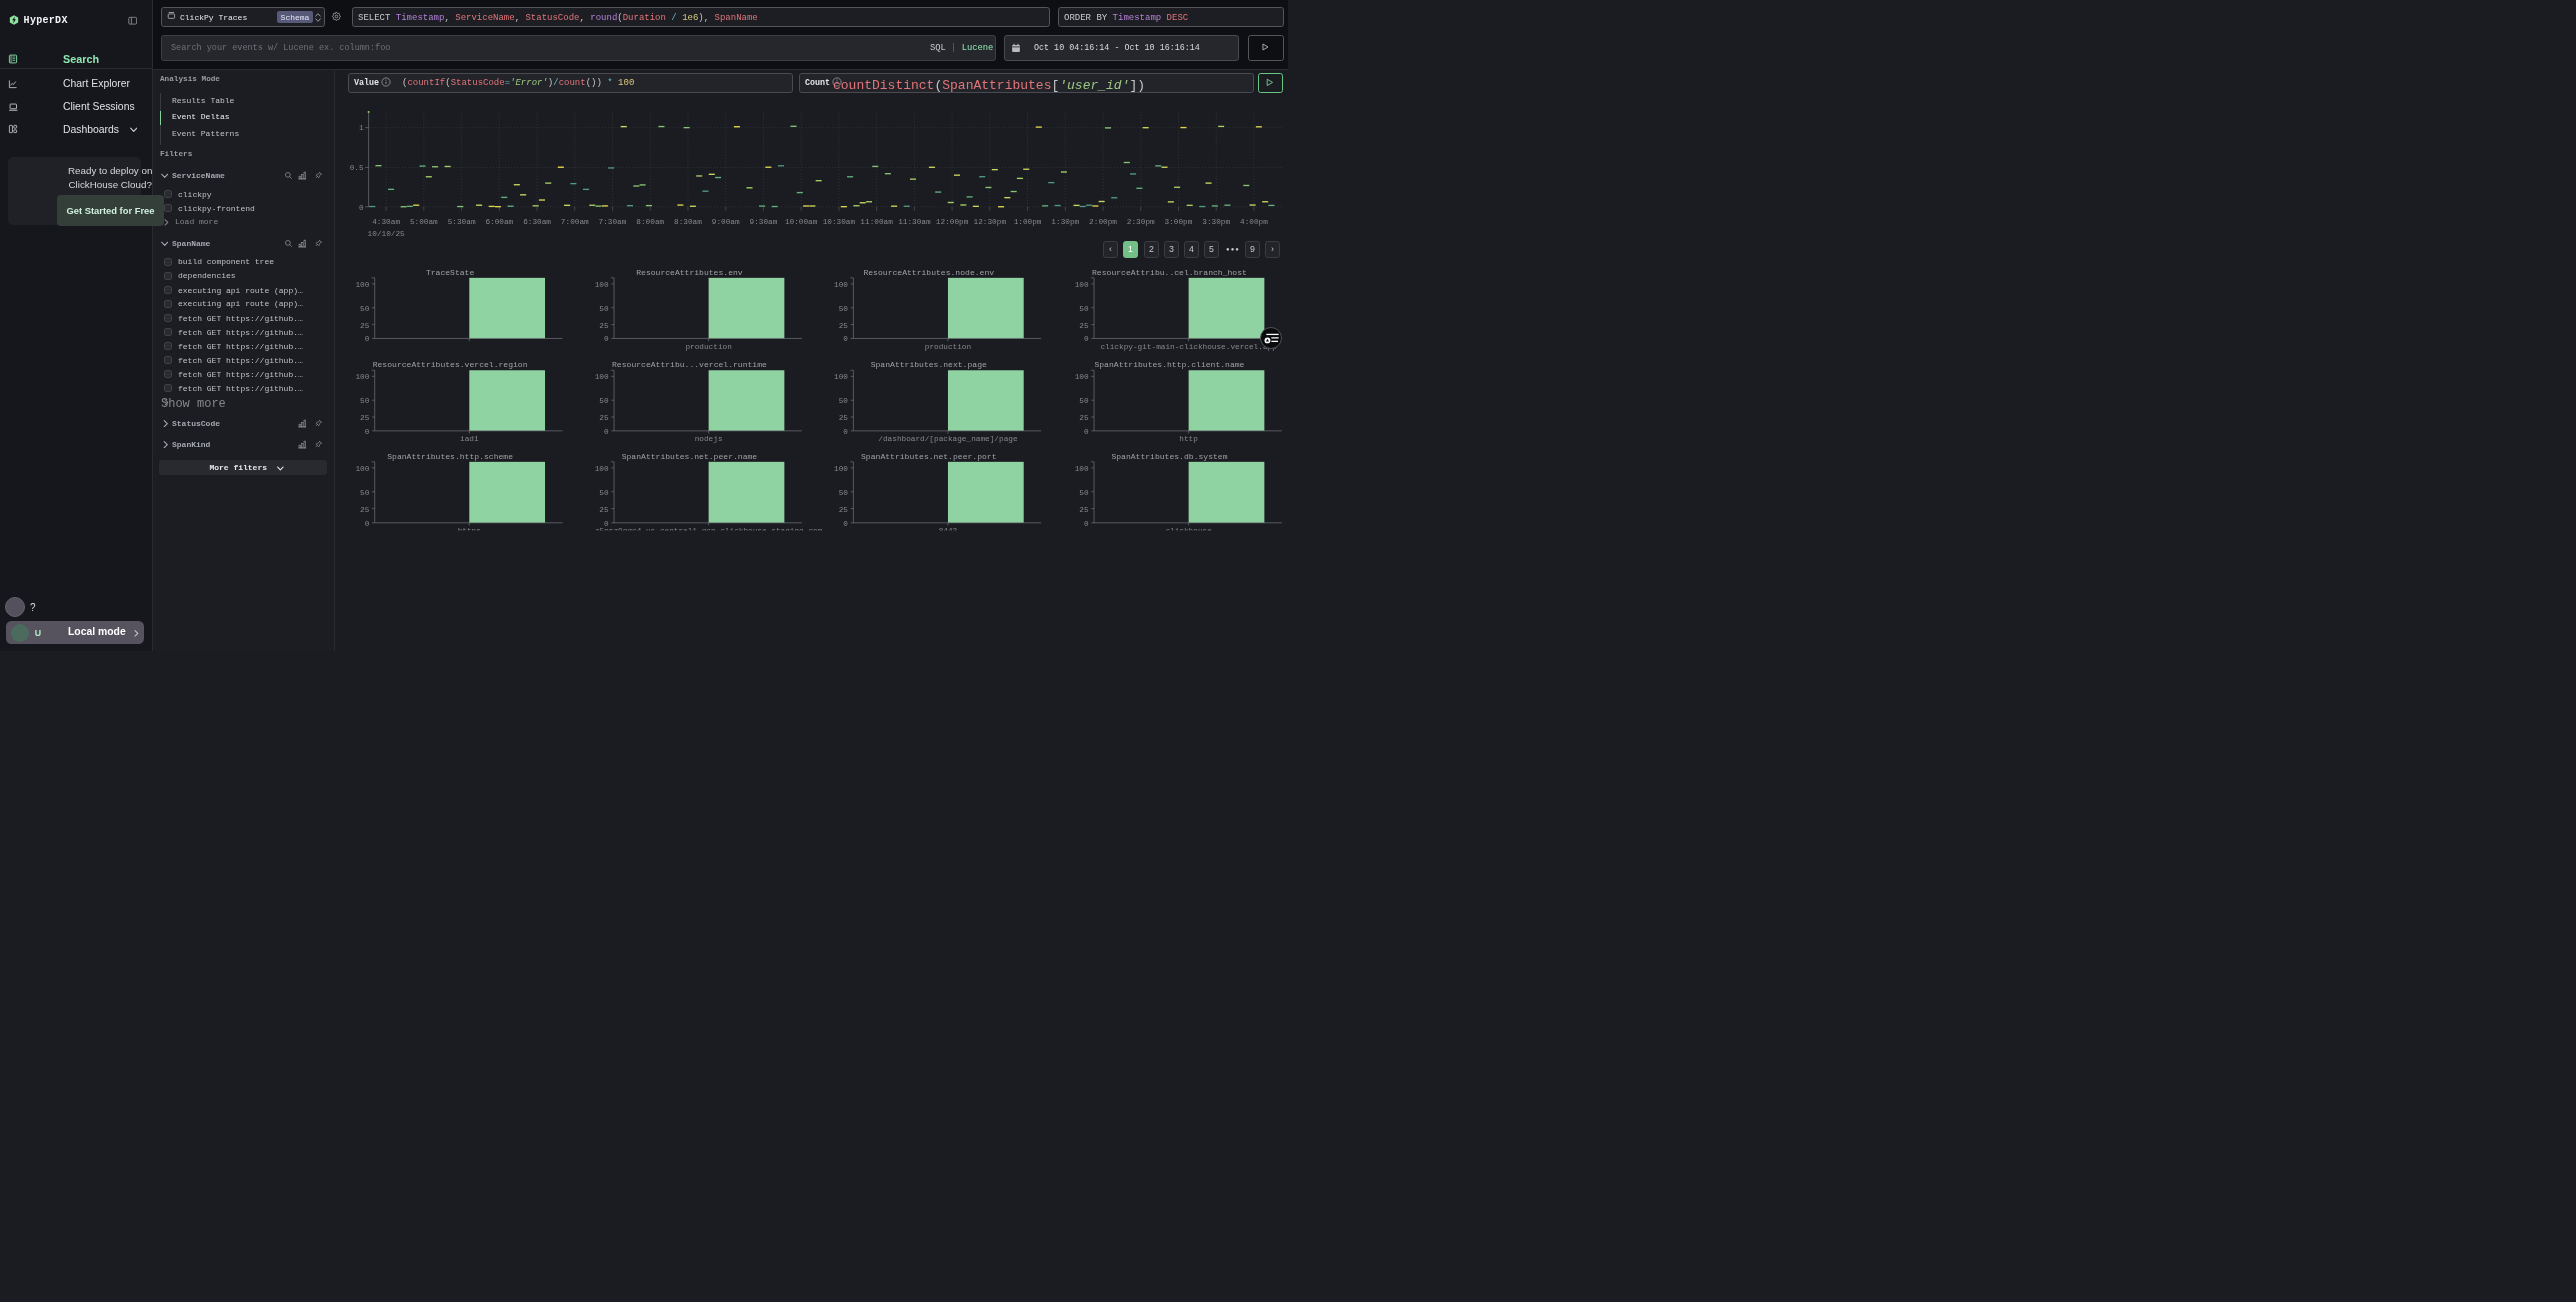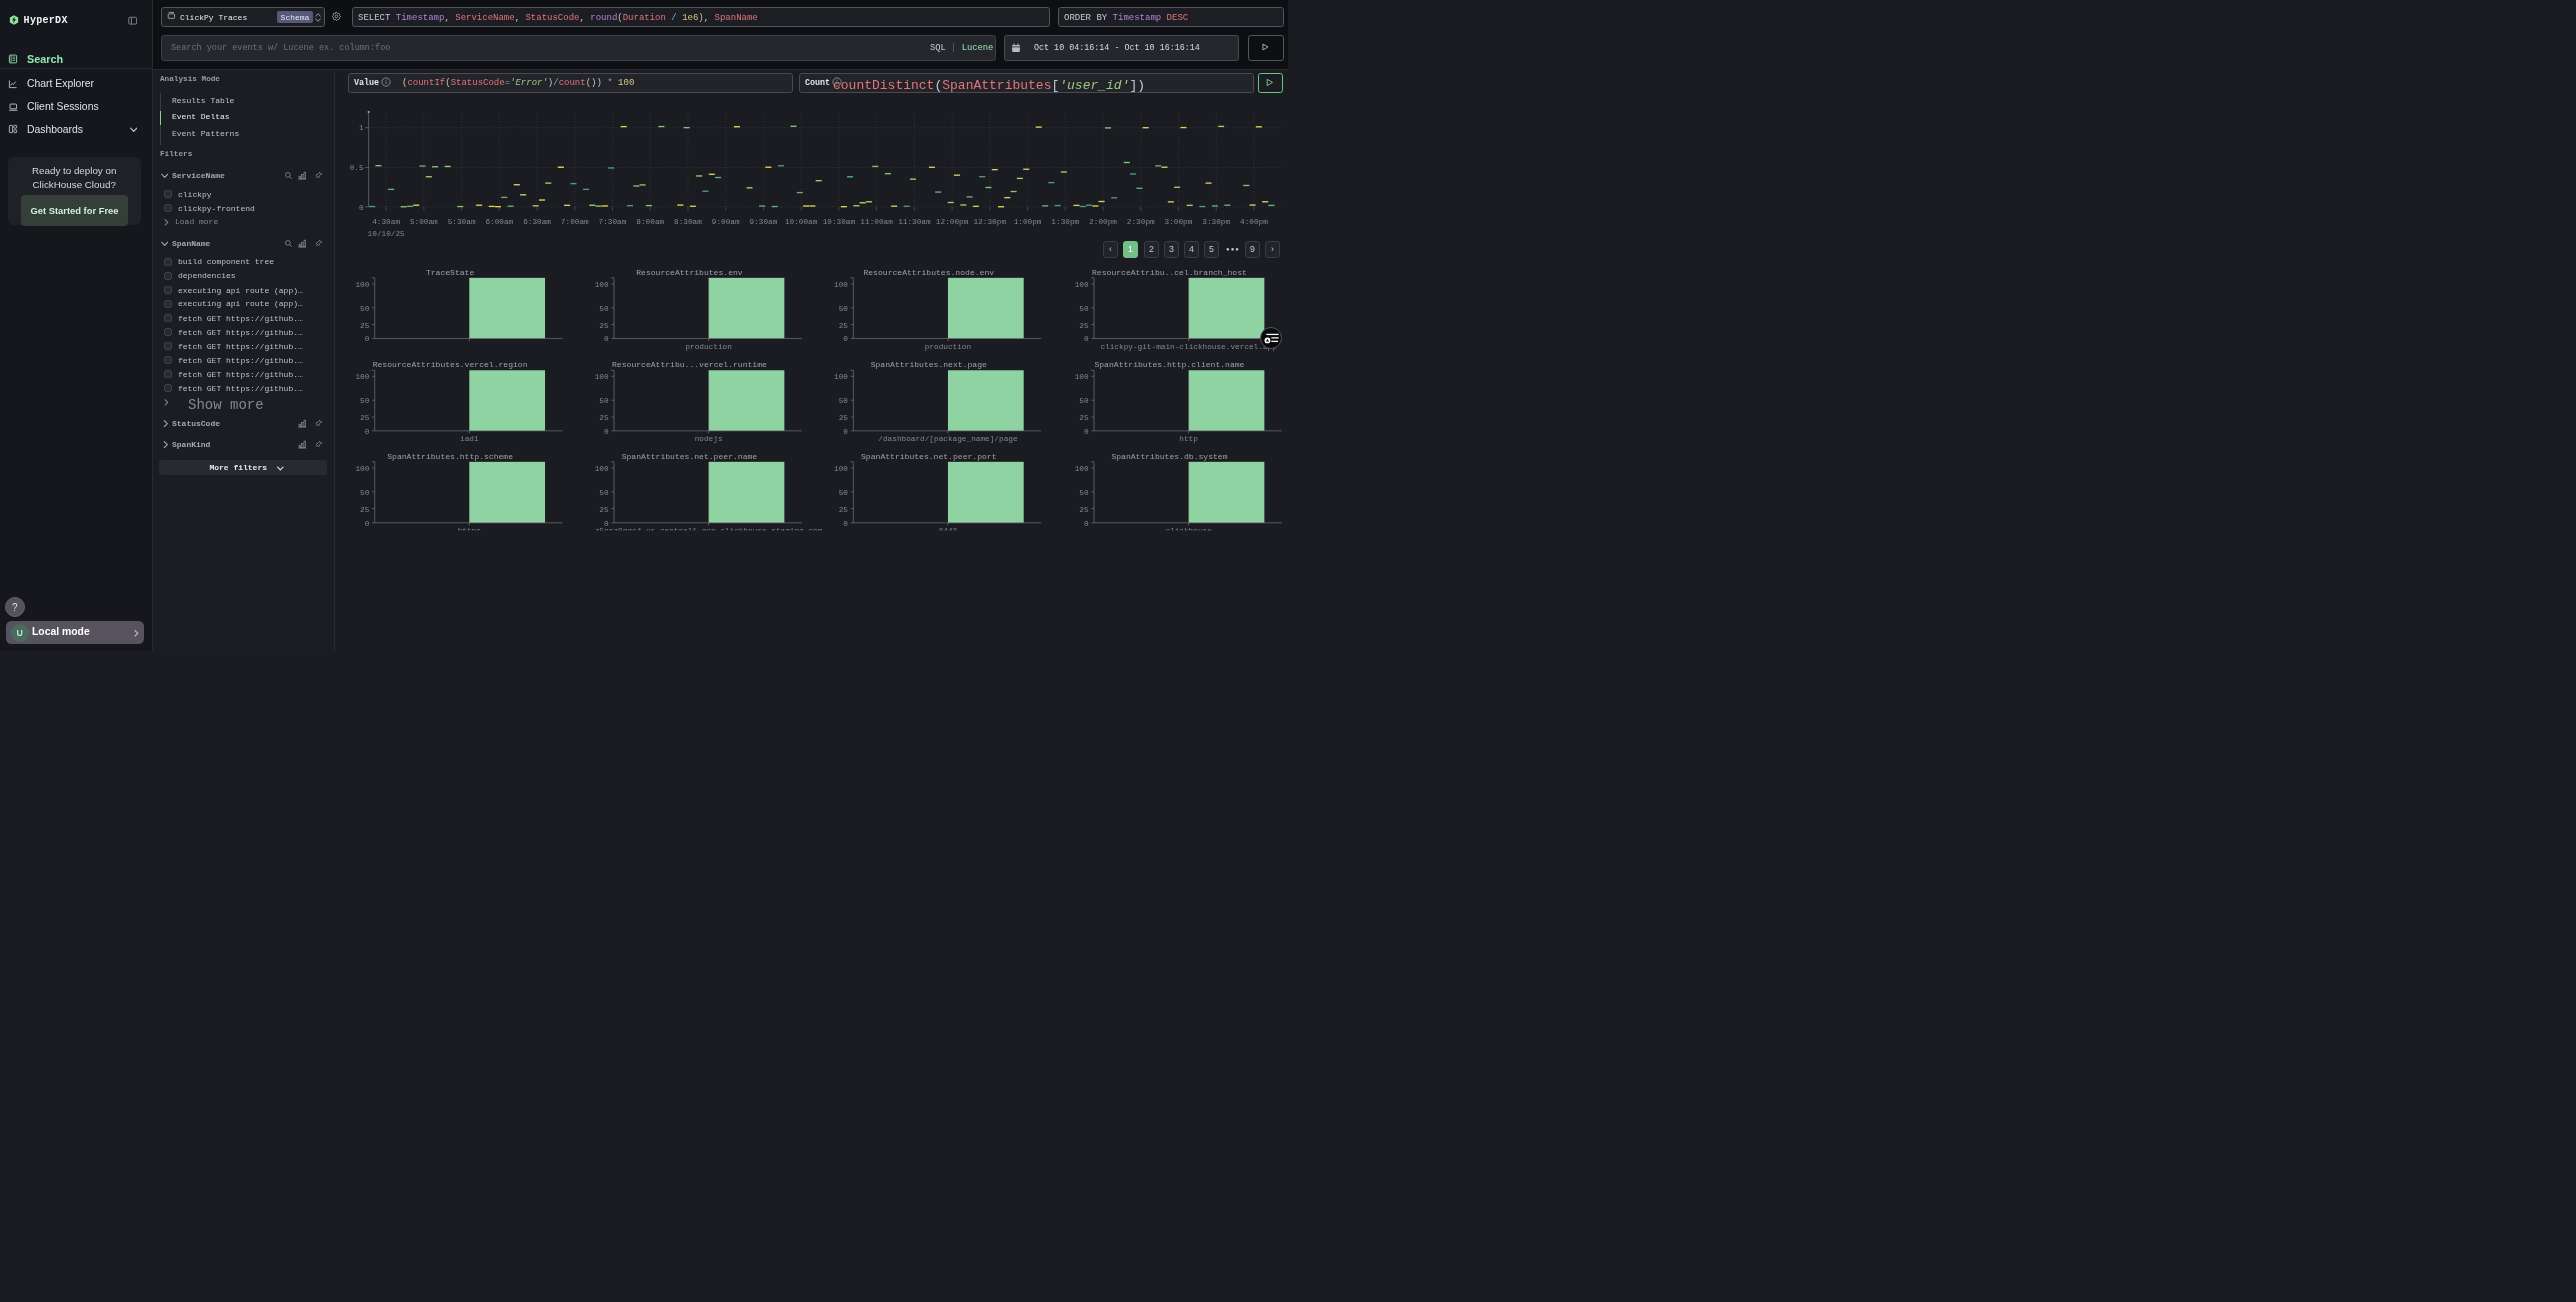--- a/index.html
+++ b/index.html
@@ -1,18 +1,18 @@
 <!DOCTYPE html>
 <html style="font-size:10.8px"><head><meta charset="utf-8"><style>
 * { margin:0; padding:0; box-sizing:border-box; }
 html,body { width:1288px; height:651px; background:#1a1c21; overflow:hidden;
   font-family:"Liberation Mono", monospace; -webkit-font-smoothing:antialiased; }
 .abs { position:absolute; }
 .mono { font-family:"Liberation Mono", monospace; }
-.sans { font-family:"Liberation Sans", sans-serif; }
+.sans { font-family:"Liberation Sans", sans-serif;margin-left:36px; }
 .cw { color:#c9cbd0; font-weight:normal; }
 .cg { color:#c5c6ca; }
 .cp { color:#b683d9; }
 .cs { color:#e0757a; }
 .cc { color:#64bac6; }
 .cy { color:#d8c97b; }
 .cstr { color:#9bc884;font-style:italic; }
 </style></head>
 <body>
 <div class="abs" style="left:0;top:0;width:1288px;height:69px;background:#0e0f13"></div>
@@ -190,21 +190,21 @@
 <div class="abs mono" style="left:178px;top:342px;font-size:8px;color:#bfc1c6">fetch GET https://github.…</div>
 <div class="abs" style="left:164px;top:356px;width:8.4px;height:8.4px;background:#2a2b30;border:0.7px solid #43444a;border-radius:2.4px"></div>
 <div class="abs mono" style="left:178px;top:356px;font-size:8px;color:#bfc1c6">fetch GET https://github.…</div>
 <div class="abs" style="left:164px;top:370px;width:8.4px;height:8.4px;background:#2a2b30;border:0.7px solid #43444a;border-radius:2.4px"></div>
 <div class="abs mono" style="left:178px;top:370px;font-size:8px;color:#bfc1c6">fetch GET https://github.…</div>
 <div class="abs" style="left:164px;top:384px;width:8.4px;height:8.4px;background:#2a2b30;border:0.7px solid #43444a;border-radius:2.4px"></div>
 <div class="abs mono" style="left:178px;top:384px;font-size:8px;color:#bfc1c6">fetch GET https://github.…</div>
 <svg style="position:absolute;left:163px;top:399px" width="6.7" height="6.7" viewBox="0 0 10 10">
     <polyline points="3.0,1 7.199999999999999,5.0 3.0,9" fill="none" stroke="#85878c" stroke-width="1.5" stroke-linecap="round" stroke-linejoin="round"></polyline>
   </svg>
-<div class="abs mono" style="left:188px;top:397px;font-size:14px;color:#85878c">Show more</div>
+<div class="abs mono" style="left:161px;top:397px;font-size:12px;color:#85878c">Show more</div>
 <svg style="position:absolute;left:162px;top:420px" width="7.4" height="7.4" viewBox="0 0 11 11">
     <polyline points="3.3,1 7.92,5.5 3.3,10" fill="none" stroke="#a6a9af" stroke-width="1.6" stroke-linecap="round" stroke-linejoin="round"></polyline>
   </svg>
 <div class="abs mono" style="left:172px;top:419px;font-size:8px;font-weight:bold;color:#a6a9af">StatusCode</div>
 <svg style="position:absolute;left:298px;top:419px;" width="8.8" height="8.8" viewBox="0 0 17 17">
     <rect x="2" y="10" width="3" height="5" fill="none" stroke="#8e9095" stroke-width="1.3"></rect>
     <rect x="6.8" y="6.5" width="3" height="8.5" fill="none" stroke="#8e9095" stroke-width="1.3"></rect>
     <rect x="11.6" y="2.2" width="3" height="12.8" fill="none" stroke="#8e9095" stroke-width="1.3"></rect>
     <line x1="0.8" y1="15.7" x2="15.8" y2="15.7" stroke="#8e9095" stroke-width="1.3"></line>
   </svg>

